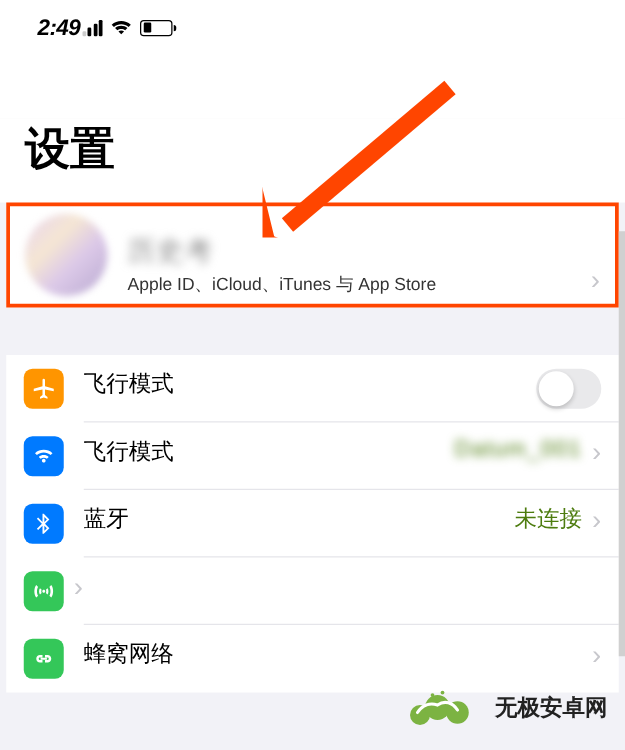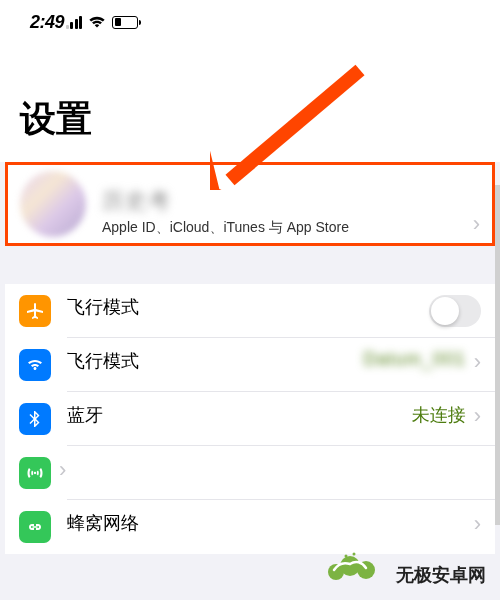--- a/index.html
+++ b/index.html
@@ -193,21 +193,21 @@
       width: 160px;
       height: 130px;
       pointer-events: none;
       z-index: 10;
     }
     .watermark {
       position: absolute;
       bottom: 14px;
       right: 14px;
       display: flex;
-      align-items: flex-end;
+      align-items: center;
       gap: 20px;
       z-index: 20;
     }
     .watermark-logo {
       width: 48px;
       height: 38px;
       position: relative;
     }
     .watermark-text {
       display: flex;

